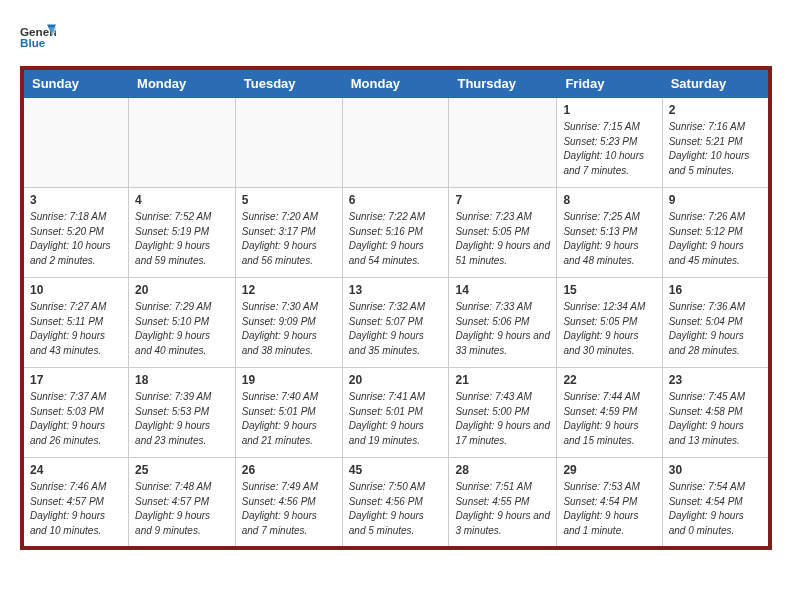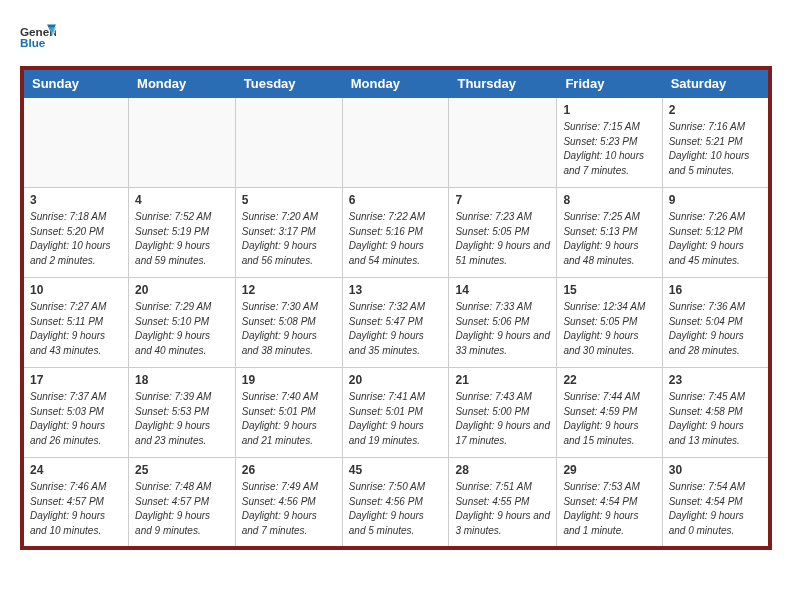--- a/index.html
+++ b/index.html
@@ -182,27 +182,27 @@
         </td>
         <td>
           <span class="day-num">20</span>
           <div class="day-info">Sunrise: 7:29 AM
 Sunset: 5:10 PM
 Daylight: 9 hours and 40 minutes.</div>
         </td>
         <td>
           <span class="day-num">12</span>
           <div class="day-info">Sunrise: 7:30 AM
-Sunset: 5:08 PM
+Sunset: 9:09 PM
 Daylight: 9 hours and 38 minutes.</div>
         </td>
         <td>
           <span class="day-num">13</span>
           <div class="day-info">Sunrise: 7:32 AM
-Sunset: 5:47 PM
+Sunset: 5:07 PM
 Daylight: 9 hours and 35 minutes.</div>
         </td>
         <td>
           <span class="day-num">14</span>
           <div class="day-info">Sunrise: 7:33 AM
 Sunset: 5:06 PM
 Daylight: 9 hours and 33 minutes.</div>
         </td>
         <td>
           <span class="day-num">15</span>

